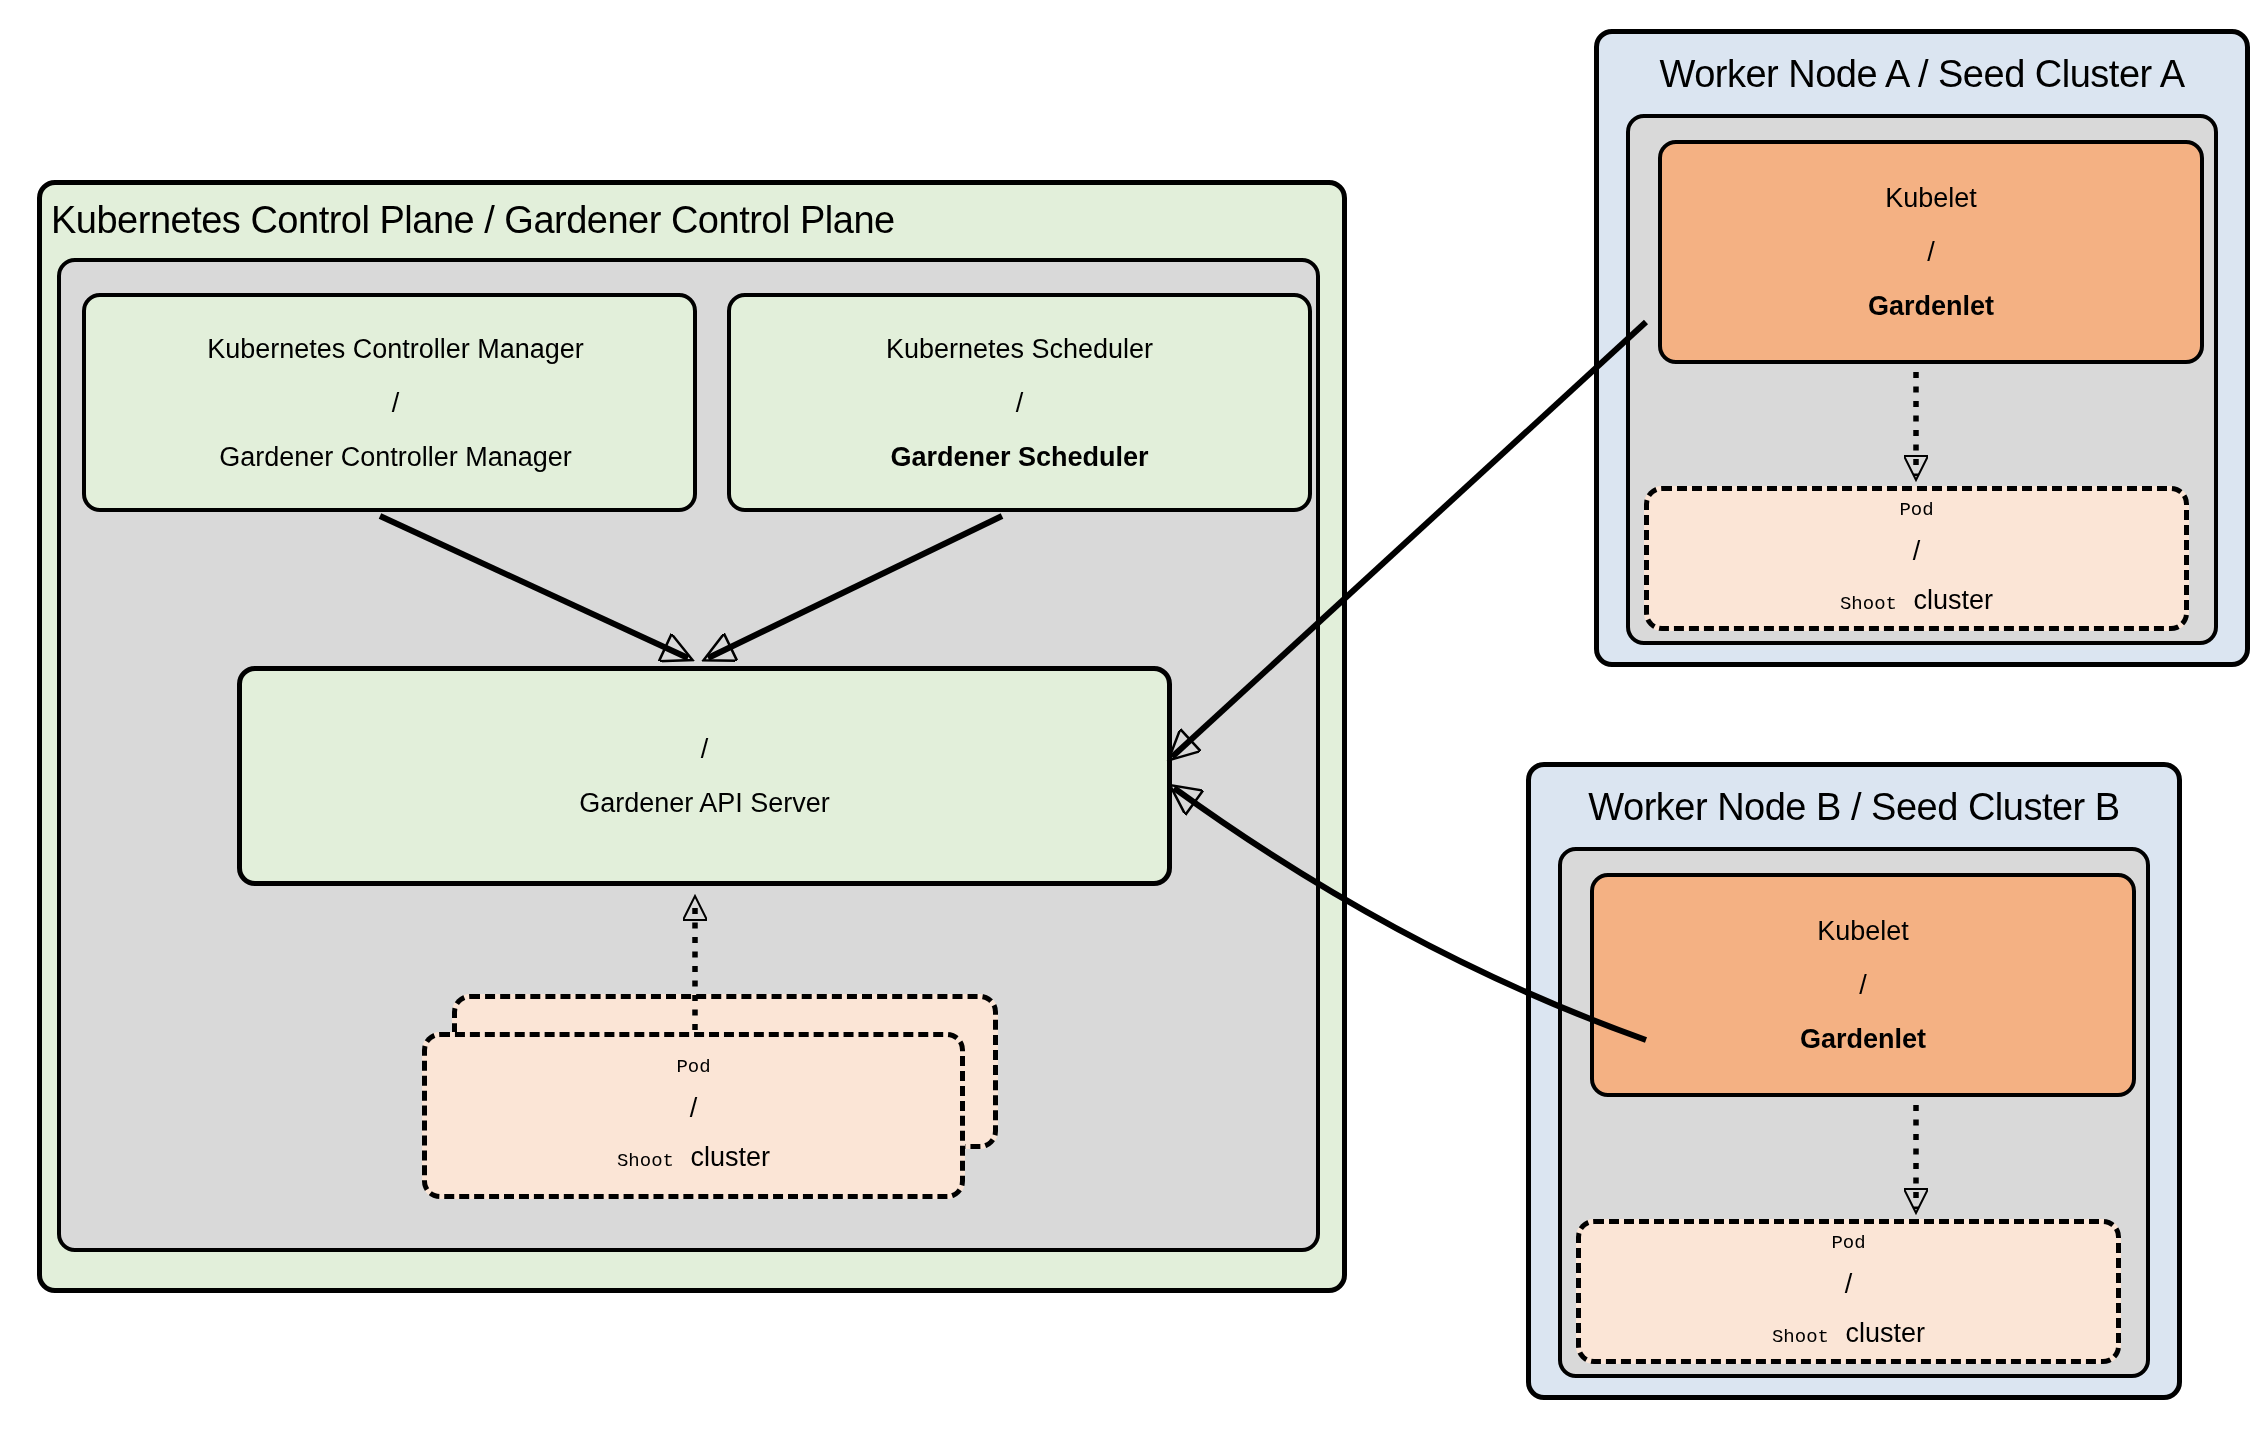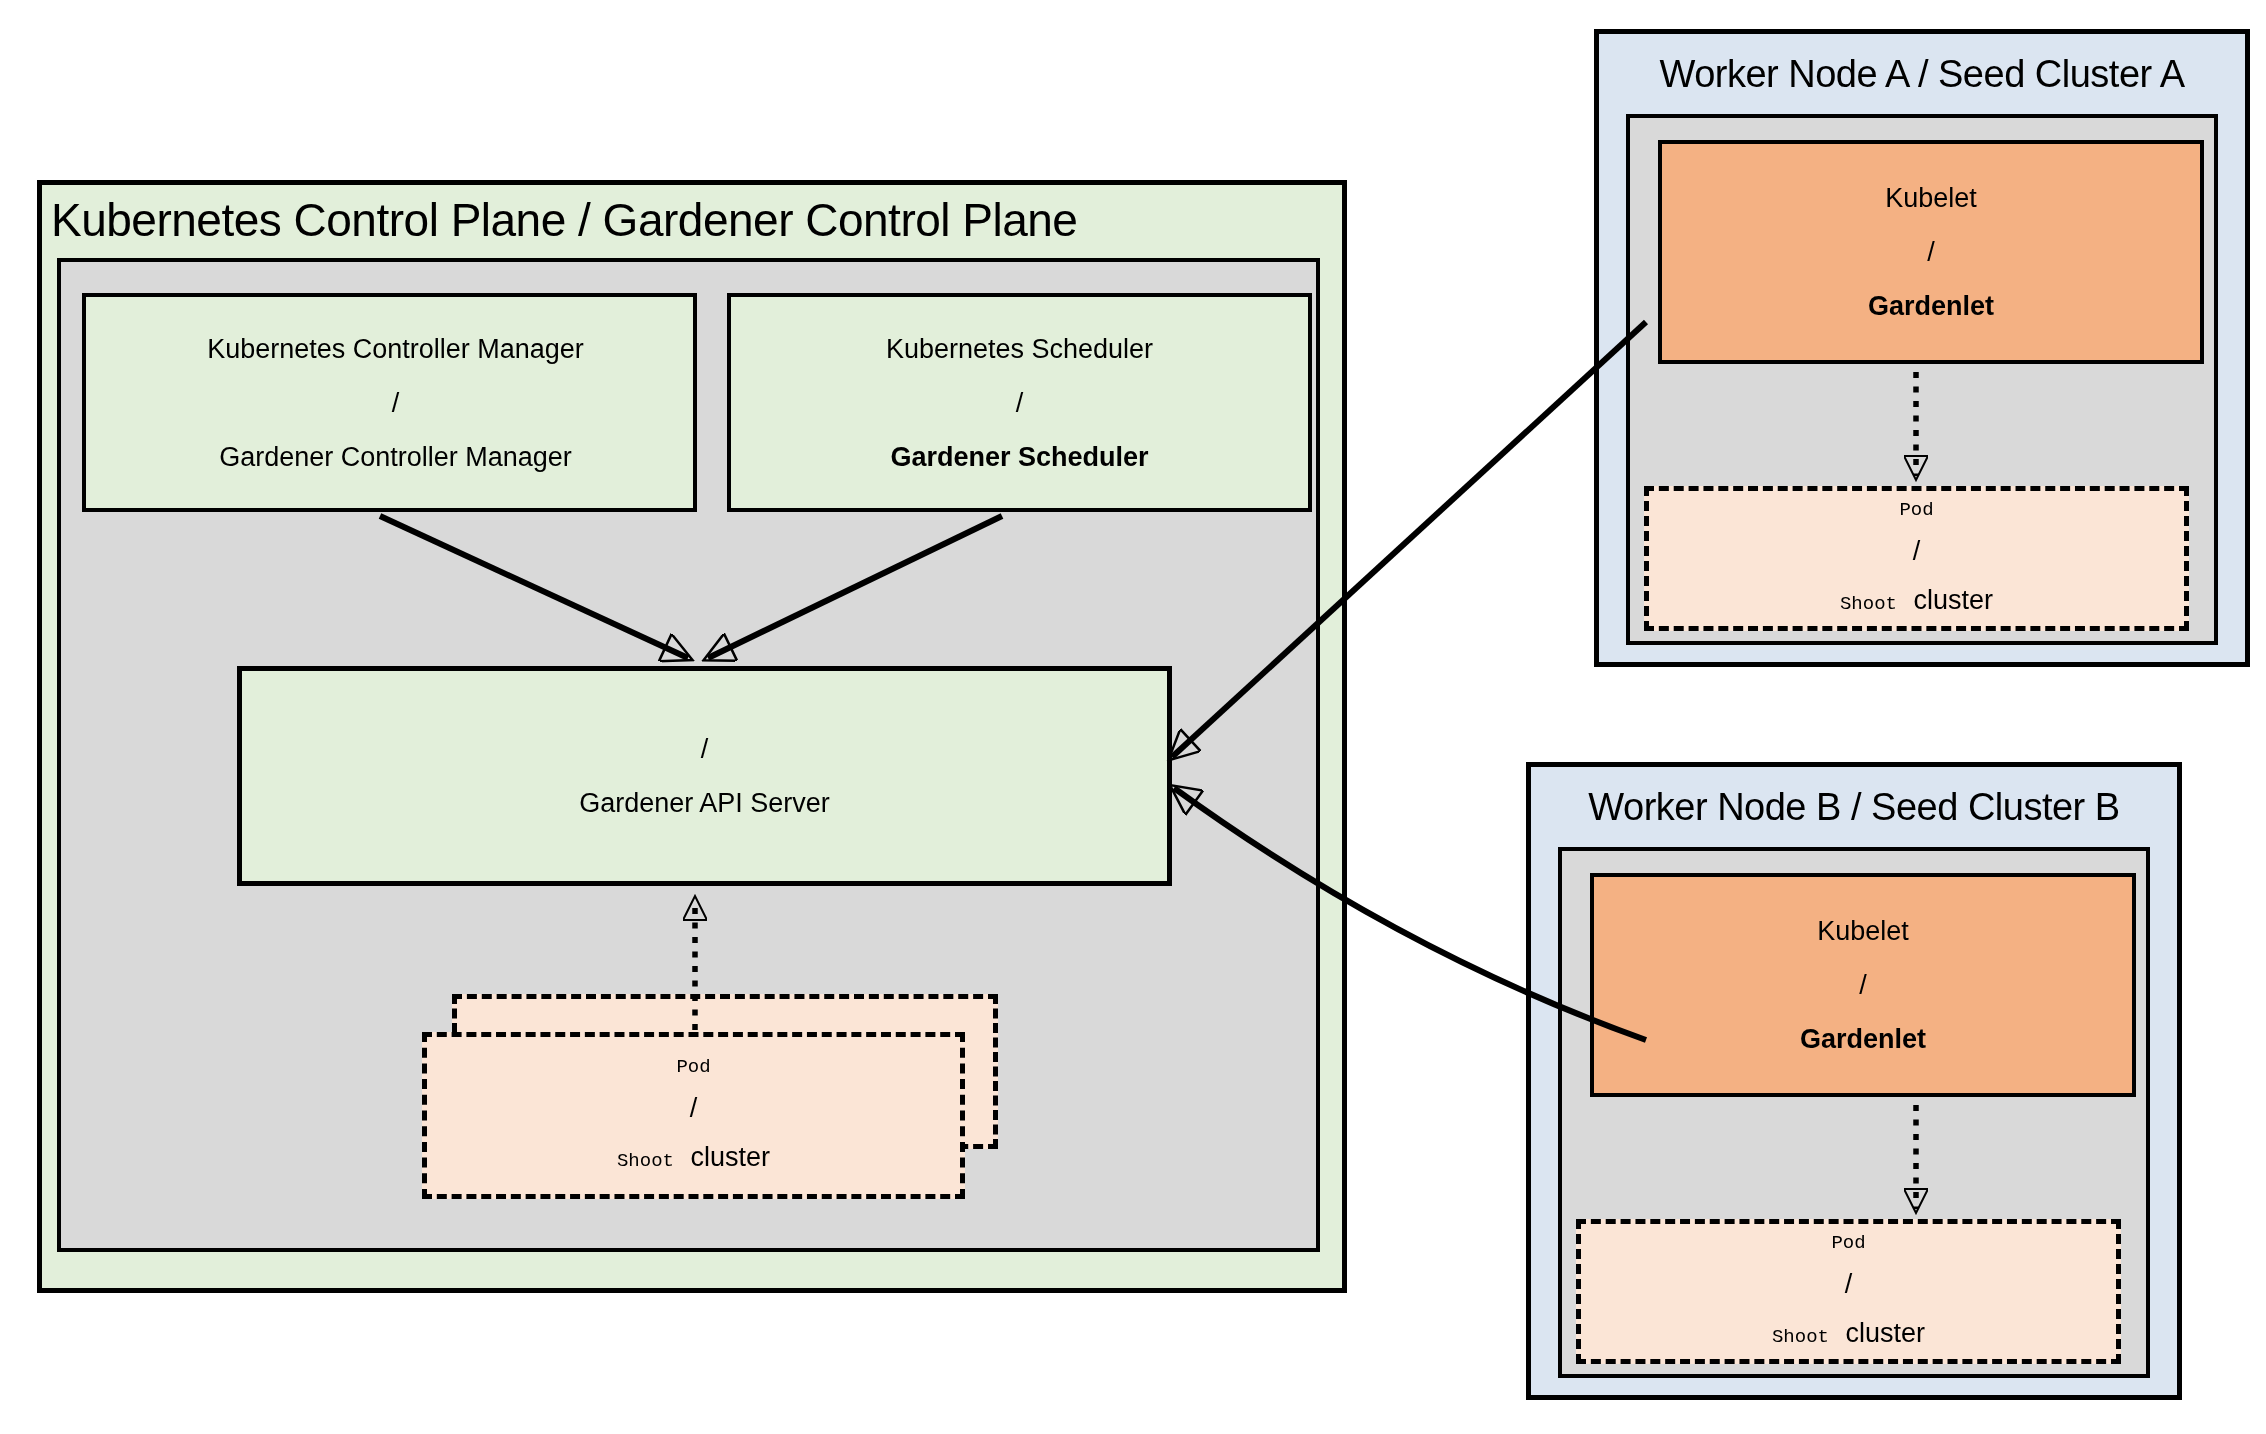--- a/index.html
+++ b/index.html
@@ -5,32 +5,32 @@
   html, body { margin: 0; padding: 0; background: #ffffff; }
   .canvas {
     position: relative;
     width: 2266px;
     height: 1434px;
     background: #ffffff;
     font-family: "Liberation Sans", sans-serif;
     color: #000000;
     overflow: hidden;
   }
-  .abs { position: absolute; box-sizing: border-box; }
+  .abs { position: absolute; box-sizing: border-box; border-radius: 18px; }
 
   
   .cp-outer {
     left: 37px; top: 180px; width: 1310px; height: 1113px;
     background: #e2efda; border: 5px solid #000;
   }
   .cp-title {
     left: 0; top: 0; width: 100%; height: 70px;
     display: flex; align-items: center;
     padding-left: 9px;
-    font-size: 46px; letter-spacing: -0.5px;
+    font-size: 38px; letter-spacing: -0.5px;
     white-space: nowrap;
   }
   .cp-gray {
     left: 15px; top: 73px; width: 1263px; height: 994px;
     background: #d9d9d9; border: 4px solid #000;
   }
 
   .worker-outer {
     width: 656px; height: 638px;
     background: #dbe5f1; border: 5px solid #000;

